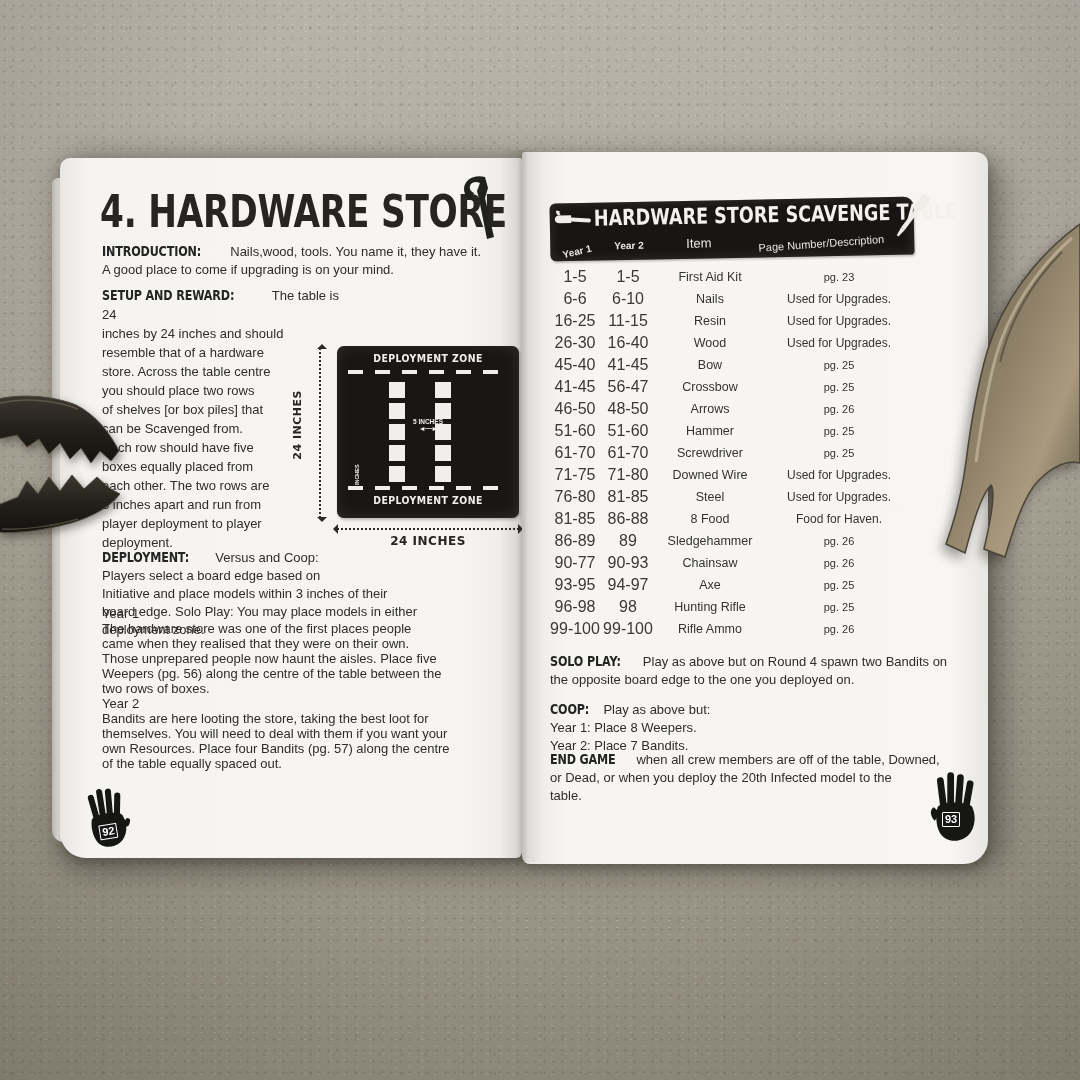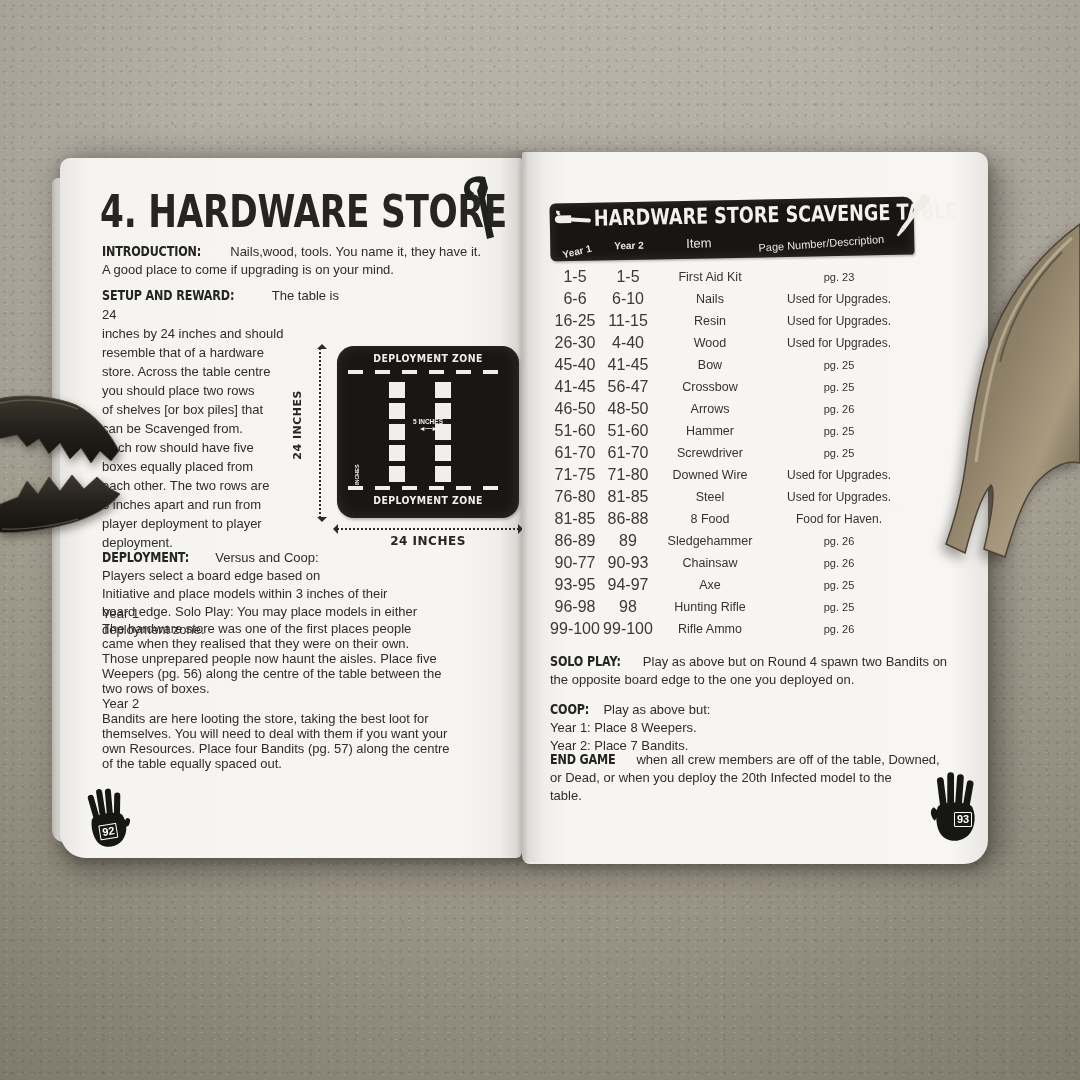--- a/index.html
+++ b/index.html
@@ -41,21 +41,21 @@
   .crowbar{left:392px;top:18px;width:44px;height:66px;}
   .intro{left:42px;top:84px;width:430px;}
   .setup{left:42px;top:128px;width:243px;}
   .slabel{font-family:"DejaVu Sans","Liberation Sans",sans-serif;font-weight:800;display:inline-block;transform:scaleX(.8);transform-origin:left center;letter-spacing:-.2px;font-size:14px;white-space:nowrap;}
   .deploy{left:42px;top:390px;width:436px;}
   .threats{left:42px;top:448px;width:436px;}
   .threats .body-txt{line-height:15px;}
 
   
   .diagram{left:237px;top:182px;width:280px;height:218px;}
-  .dz-box{position:absolute;left:40px;top:6px;width:182px;height:172px;background:#181715;border-radius:17px;box-shadow:1px 2px 3px rgba(0,0,0,.25), inset 0 0 14px rgba(70,66,58,.55);}
+  .dz-box{position:absolute;left:40px;top:6px;width:182px;height:172px;background:#181715;border-radius:7px;box-shadow:1px 2px 3px rgba(0,0,0,.25), inset 0 0 14px rgba(70,66,58,.55);}
   .dz-title{position:absolute;width:100%;text-align:center;color:#f1efea;font-size:11px;font-weight:800;font-family:"DejaVu Sans",sans-serif;letter-spacing:.5px;transform:scaleX(.85);}
   .dz-dash{position:absolute;left:6%;width:88%;height:4px;background:repeating-linear-gradient(90deg,#efeee9 0 15px,transparent 15px 27px);}
   .dz-col{position:absolute;display:flex;flex-direction:column;gap:5px;}
   .dz-col .sq{width:16px;height:16px;background:#f0efeb;}
   .dz-5in{position:absolute;left:69px;top:72px;width:44px;text-align:center;color:#f0efeb;font-size:6.5px;font-weight:bold;line-height:7px;}
   .dz-5in .arr{font-size:7px;letter-spacing:-1px;}
   .dz-3in{position:absolute;left:2px;top:128px;color:#eceae5;font-size:5.5px;font-weight:bold;transform:rotate(-90deg);transform-origin:center;width:36px;text-align:center;}
   .meas-v{position:absolute;left:22px;top:8px;height:170px;border-left:2px dotted #2c2b29;}
   .meas-v:before,.meas-v:after{content:"";position:absolute;left:-4px;border:5px solid transparent;}
   .meas-v:before{top:-4px;border-bottom-color:#2c2b29;border-top:0;}
@@ -248,21 +248,21 @@
         <span class="c-desc" data-style="note">Used for Upgrades.</span>
       </div>
         <div class="srow">
         <span class="c-y1">16-25</span>
         <span class="c-y2">11-15</span>
         <span class="c-item">Resin</span>
         <span class="c-desc" data-style="note">Used for Upgrades.</span>
       </div>
         <div class="srow">
         <span class="c-y1">26-30</span>
-        <span class="c-y2">4-40</span>
+        <span class="c-y2">16-40</span>
         <span class="c-item">Wood</span>
         <span class="c-desc" data-style="note">Used for Upgrades.</span>
       </div>
         <div class="srow">
         <span class="c-y1">45-40</span>
         <span class="c-y2">41-45</span>
         <span class="c-item">Bow</span>
         <span class="c-desc" data-style="pg">pg. 25</span>
       </div>
         <div class="srow">
@@ -363,21 +363,21 @@
       <svg class="handprint" style="width:58px;height:78px" viewBox="0 0 60 80">
         <g fill="#161615">
           <rect x="13" y="5" width="7" height="35" rx="3.5" transform="rotate(-7 16 22)"></rect>
           <rect x="22" y="0" width="7" height="41" rx="3.5"></rect>
           <rect x="31" y="2" width="7" height="39" rx="3.5" transform="rotate(4 34 21)"></rect>
           <rect x="40" y="8" width="7" height="32" rx="3.5" transform="rotate(10 43 24)"></rect>
           <path d="M9,50 C5,46 3,39 8,36 L15,42 Z"></path>
           <path d="M12,36 C14,30 44,29 48,36 C53,47 50,62 40,68 C30,74 18,70 14,62 C10,54 10,43 12,36 Z"></path>
         </g>
       </svg>
-      <span class="hp-num" style="left:28px;top:40px">93</span>
+      <span class="hp-num" style="left:16px;top:40px">93</span>
     </div>
   </div>
 
   <div class="spine-shade"></div>
 </div>
 
 <svg class="pliers" viewBox="0 0 140 158">
   <defs>
     <linearGradient id="plg" x1="0" y1="0" x2="0" y2="1">
       <stop offset="0" stop-color="#3c372f"></stop>

